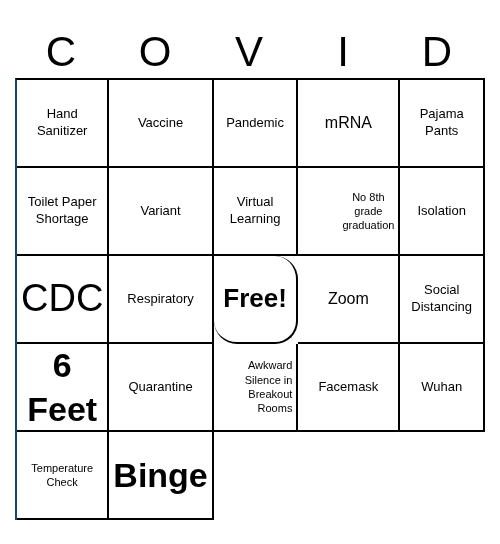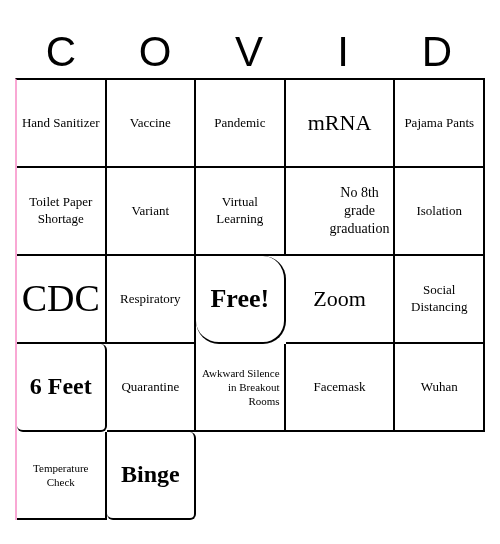--- a/index.html
+++ b/index.html
@@ -23,43 +23,41 @@
     }
     .bingo-header .header-cell {
       font-size: 42px;
       font-weight: normal;
       padding: 4px 0 2px 0;
       letter-spacing: 2px;
     }
     .bingo-grid {
       display: grid;
       grid-template-columns: repeat(5, 1fr);
-      border-left: 2px solid #f9a8d4;
+      border-left: 2px solid #0c4a6e;
       border-top: 2px solid #000;
-      font-family: Liberation Serif, serif;
     }
     .bingo-cell {
       border-right: 2px solid #000;
       border-bottom: 2px solid #000;
       display: flex;
       align-items: center;
       justify-content: center;
       text-align: center;
       padding: 4px;
       height: 88px;
       font-size: 13px;
       line-height: 1.3;
     }
     .bingo-cell.large-text {
-      font-size: 24px;
+      font-size: 34px;
       font-weight: bold;
-      border-radius: 6px;
     }
     .bingo-cell.medium-text {
-      font-size: 22px;
+      font-size: 16px;
     }
     .bingo-cell.free-cell {
       font-size: 26px;
       font-weight: bold;
       border-radius: 23px;
     }
     .bingo-cell.xl-text {
       font-size: 38px;
       font-weight: normal;
     }
@@ -77,21 +75,21 @@
     </div>
   <div class="bingo-grid">
   <div class="bingo-cell">Hand Sanitizer</div>
       <div class="bingo-cell">Vaccine</div>
       <div class="bingo-cell">Pandemic</div>
       <div class="bingo-cell medium-text">mRNA</div>
       <div class="bingo-cell">Pajama Pants</div>
       <div class="bingo-cell">Toilet Paper Shortage</div>
       <div class="bingo-cell">Variant</div>
       <div class="bingo-cell">Virtual Learning</div>
-      <div class="bingo-cell" style="font-size: 14px; padding-left: 44px;">No 8th grade graduation</div>
+      <div class="bingo-cell" style="font-size: 11px; padding-left: 44px;">No 8th grade graduation</div>
       <div class="bingo-cell">Isolation</div>
       <div class="bingo-cell xl-text">CDC</div>
       <div class="bingo-cell">Respiratory</div>
       <div class="bingo-cell free-cell">Free!</div>
       <div class="bingo-cell medium-text">Zoom</div>
       <div class="bingo-cell">Social Distancing</div>
       <div class="bingo-cell large-text">6 Feet</div>
       <div class="bingo-cell">Quarantine</div>
       <div class="bingo-cell" style="font-size: 11px; text-align: right;">Awkward Silence in Breakout Rooms</div>
       <div class="bingo-cell">Facemask</div>

